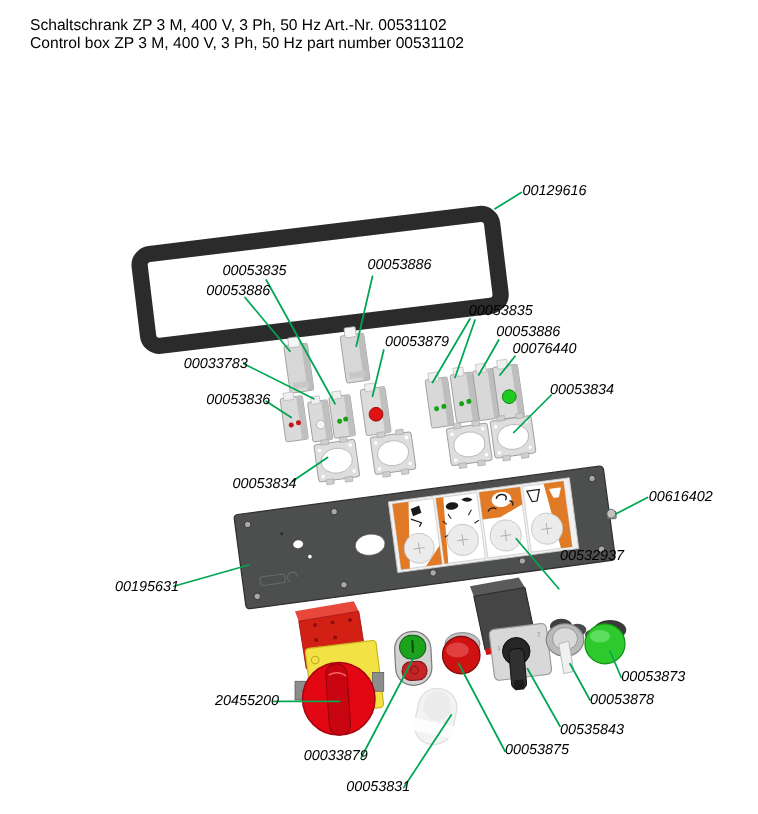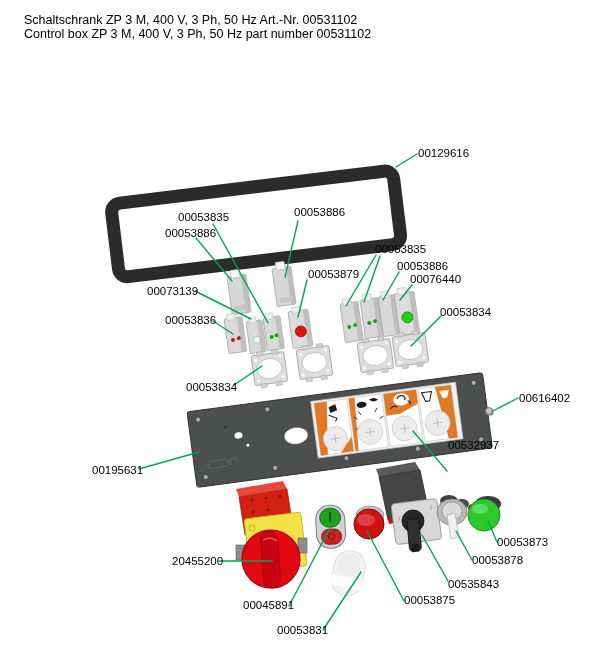--- a/index.html
+++ b/index.html
@@ -1,21 +1,21 @@
 <!DOCTYPE html>
 <html style="--accent: #00a651;"><head>
 <meta charset="utf-8">
 <style>
   html,body{margin:0;padding:0;background:#ffffff;}
   #stage{position:relative;width:588px;height:651px;background:#fff;overflow:hidden;
          font-family:"Liberation Sans",sans-serif;}
   #artwork{position:absolute;left:0;top:0;}
   .title-line{position:absolute;left:24px;color:#000;font-size:12.5px;line-height:14px;white-space:nowrap;}
   #title1{top:13px;} #title2{top:27px;text-align:right;}
-  .part-label{position:absolute;color:#000;font-size:11.5px;white-space:nowrap;}
+  .part-label{position:absolute;color:#000;font-size:11.5px;white-space:nowrap;font-style:italic;}
   .leader{stroke:var(--accent,#00a651);stroke-width:1.4;fill:none;stroke-linecap:round;}
 </style>
 </head>
 <body>
 
 <div id="stage">
 
   <div class="title-line" id="title1">Schaltschrank ZP 3 M, 400 V, 3 Ph, 50 Hz Art.-Nr. 00531102</div>
   <div class="title-line" id="title2">Control box ZP 3 M, 400 V, 3 Ph, 50 Hz part number 00531102</div>
 
@@ -315,28 +315,28 @@
   </svg>
 
   <span class="part-label" style="left:418px;top:147px">00129616</span>
   <span class="part-label" style="left:178px;top:211px">00053835</span>
   <span class="part-label" style="left:165px;top:227px">00053886</span>
   <span class="part-label" style="left:294px;top:206px">00053886</span>
   <span class="part-label" style="left:308px;top:268px">00053879</span>
   <span class="part-label" style="left:375px;top:243px">00053835</span>
   <span class="part-label" style="left:397px;top:260px">00053886</span>
   <span class="part-label" style="left:410px;top:273px">00076440</span>
-  <span class="part-label" style="left:147px;top:285px">00073139</span>
+  <span class="part-label" style="left:147px;top:285px">00033783</span>
   <span class="part-label" style="left:165px;top:314px">00053836</span>
   <span class="part-label" style="left:186px;top:381px">00053834</span>
   <span class="part-label" style="left:440px;top:306px">00053834</span>
   <span class="part-label" style="left:519px;top:392px">00616402</span>
   <span class="part-label" style="left:92px;top:464px">00195631</span>
   <span class="part-label" style="left:448px;top:439px">00532937</span>
   <span class="part-label" style="left:172px;top:555px">20455200</span>
-  <span class="part-label" style="left:243px;top:599px">00045891</span>
+  <span class="part-label" style="left:243px;top:599px">00033879</span>
   <span class="part-label" style="left:277px;top:624px">00053831</span>
   <span class="part-label" style="left:404px;top:594px">00053875</span>
   <span class="part-label" style="left:448px;top:578px">00535843</span>
   <span class="part-label" style="left:472px;top:554px">00053878</span>
   <span class="part-label" style="left:497px;top:536px">00053873</span>
 
 </div>
 
 </body></html>

